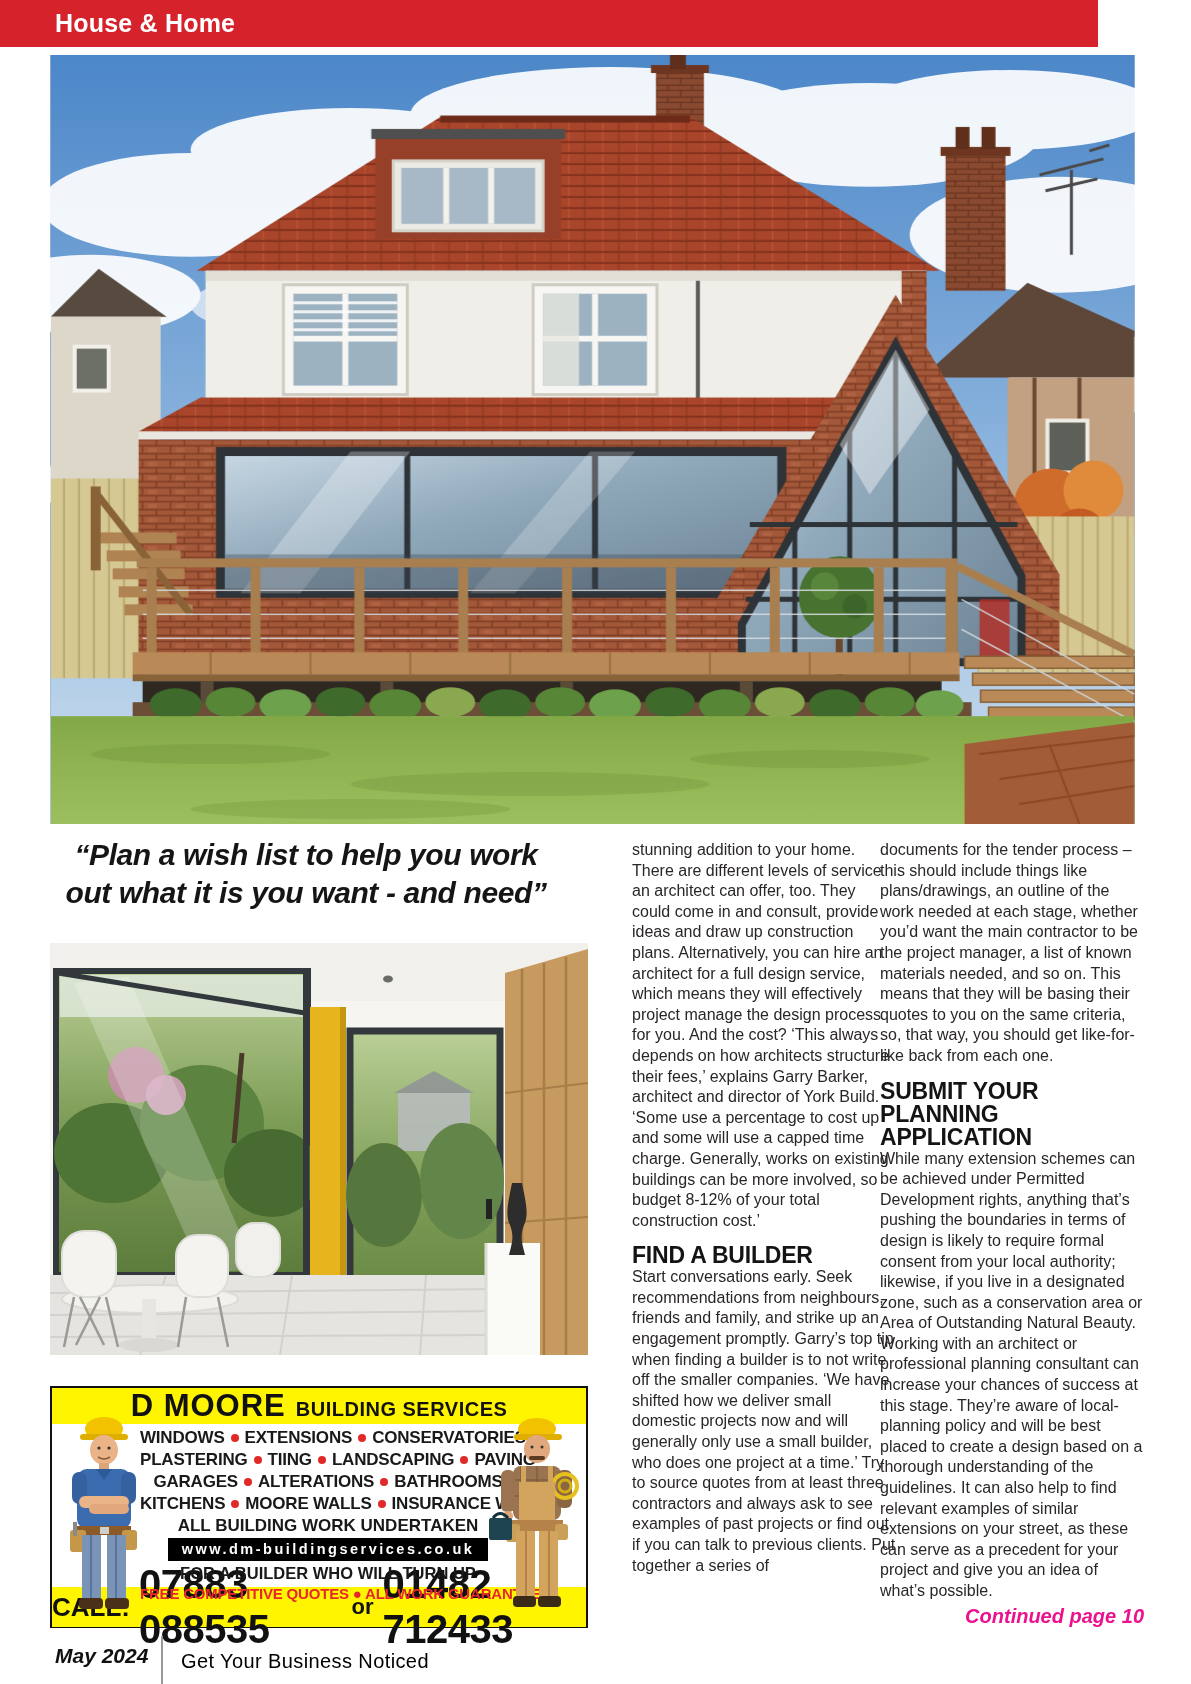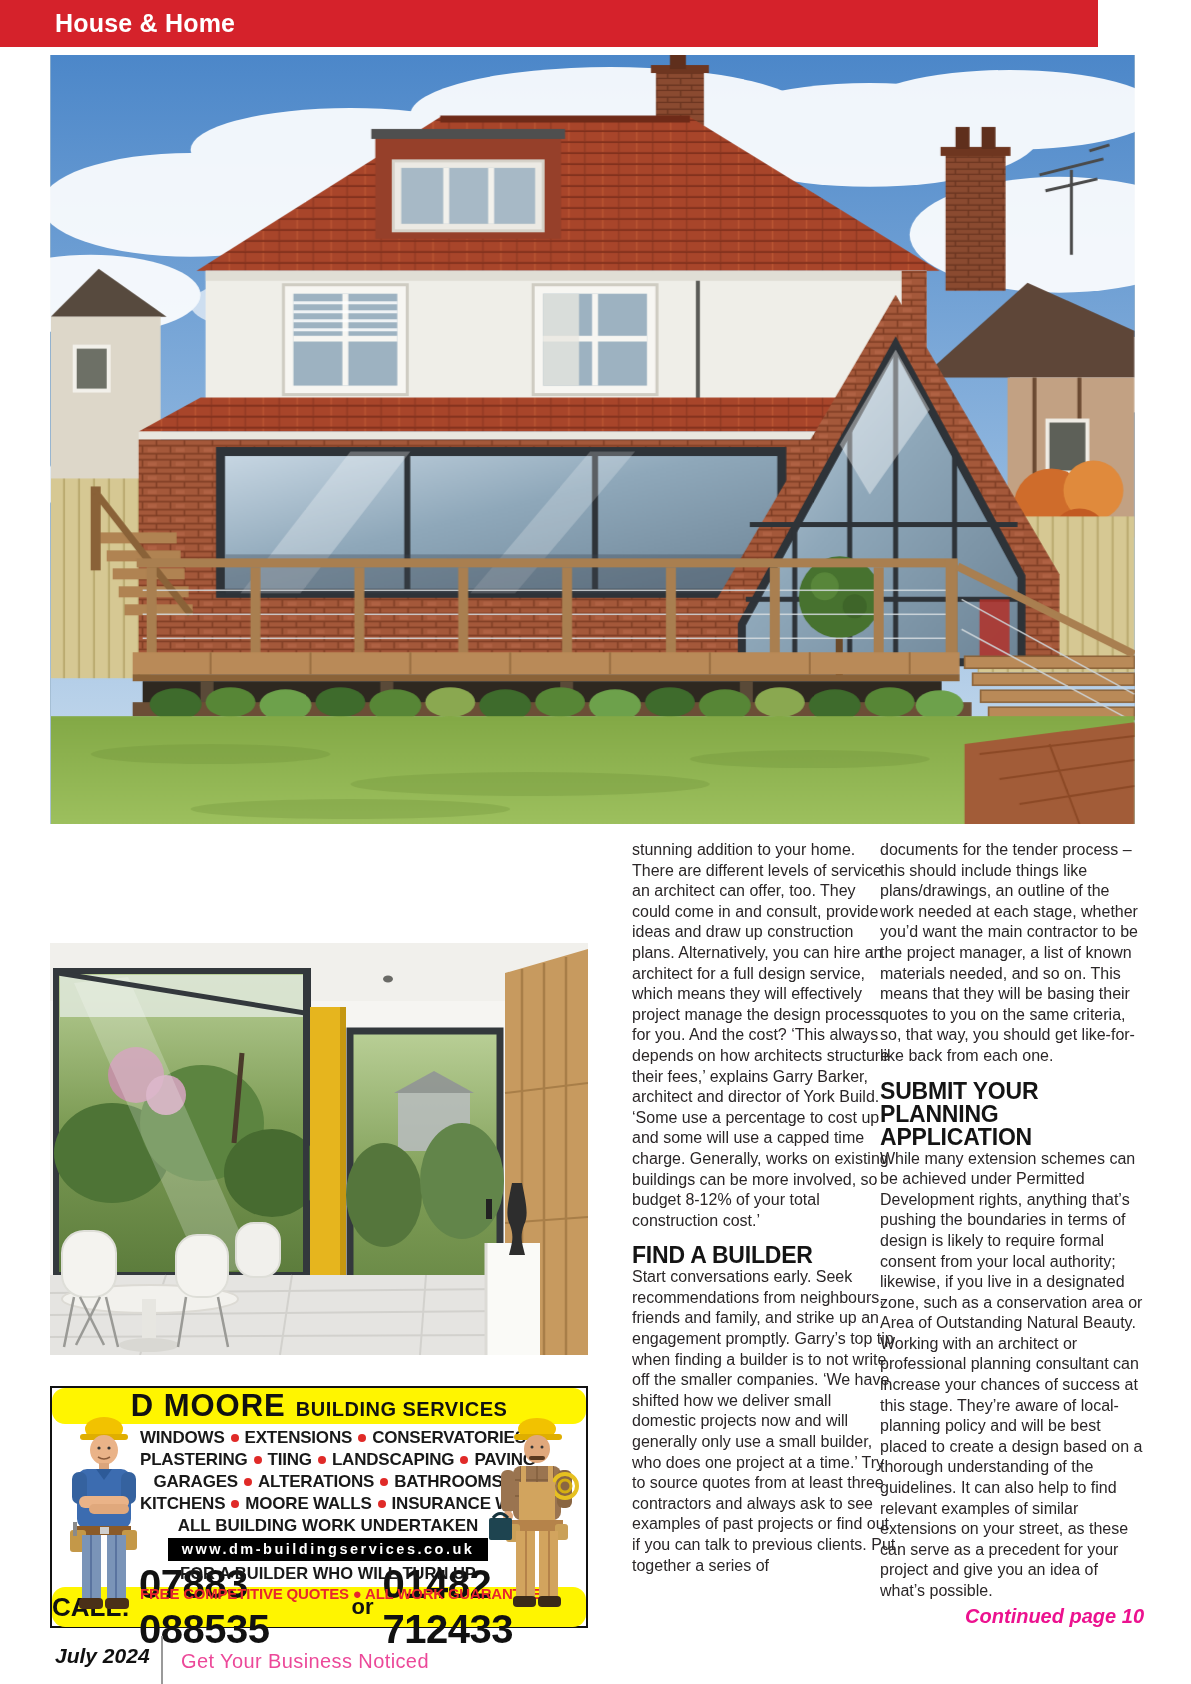--- a/index.html
+++ b/index.html
@@ -26,21 +26,21 @@
   .col-mid{left:632px;}
   .col-right{left:880px;}
   .col p{margin:0 0 0 0;}
   .col .gap{height:13px;}
   .col h3{margin:0;font-size:23px;line-height:23px;font-weight:700;color:#141414;letter-spacing:-.2px;}
   .continued{margin-top:4px;text-align:right;color:#ec128f;font-style:italic;font-weight:700;font-size:20px;}
 
   
   .ad{position:absolute;left:50px;top:1386px;width:538px;height:242px;background:#ffffff;
       border:2px solid #111111;box-sizing:border-box;}
-  .ad-band{background:#fff500;display:flex;justify-content:center;align-items:baseline;border-radius:13px;}
+  .ad-band{background:#fff500;display:flex;justify-content:center;align-items:baseline;}
   .ad-title-band{height:36px;gap:10px;padding-top:1px;box-sizing:border-box;}
   .ad-title-main{font-size:31px;font-weight:800;letter-spacing:1px;color:#111;line-height:34px;}
   .ad-title-sub{font-size:20px;font-weight:800;letter-spacing:.5px;color:#111;}
   .ad-body{position:relative;height:160px;padding:3px 70px 0 88px;text-align:center;}
   .ad-line{font-size:17px;font-weight:700;color:#191919;line-height:22px;letter-spacing:-.2px;white-space:nowrap;}
   .ad-line .dot{display:inline-block;width:8px;height:8px;border-radius:50%;background:#e02a28;margin:0 6px 2px 6px;vertical-align:middle;}
   .ad-tag1{font-size:17px;font-weight:700;line-height:22px;color:#191919;}
   .ad-web{display:inline-block;background:#000;color:#fff;font-size:14.5px;font-weight:700;
           letter-spacing:2.5px;padding:3px 14px 4px;margin:1px 0 2px;}
   .ad-tag2{font-size:16.5px;font-weight:600;line-height:21px;color:#191919;}
@@ -50,21 +50,21 @@
   .ad-phone-label{font-size:26px;font-weight:700;color:#111;}
   .ad-phone-num{font-size:40px;font-weight:800;color:#111;letter-spacing:-.5px;}
   .ad-phone-or{font-size:22px;font-weight:700;color:#111;}
   .worker{position:absolute;}
   .worker-left{left:6px;top:24px;}
   .worker-right{right:2px;top:26px;}
 
   
   .footer-date{position:absolute;left:55px;top:1644px;font-size:21px;font-weight:700;font-style:italic;color:#101010;}
   .footer-divider{position:absolute;left:161px;top:1636px;width:1.5px;height:48px;background:#9a9a9a;}
-  .footer-tagline{position:absolute;left:181px;top:1650px;font-size:20px;color:#ec4899;letter-spacing:.4px;}
+  .footer-tagline{position:absolute;left:181px;top:1650px;font-size:20px;color:#000000;letter-spacing:.4px;}
 </style>
 </head>
 <body>
 
 <div class="page">
 
   <div class="masthead">
     <div class="label">House &amp; Home</div>
   </div>
 
@@ -325,20 +325,22 @@
       <polygon points="915,690 1085,668 1085,770 915,770" fill="#a25c38"></polygon>
       <g stroke="#84421f" stroke-width="2" opacity=".7">
         <line x1="930" y1="700" x2="1085" y2="682"></line>
           <line x1="950" y1="725" x2="1085" y2="706"></line>
         <line x1="970" y1="750" x2="1085" y2="732"></line>
           <line x1="1000" y1="690" x2="1030" y2="770"></line>
       </g>
     </svg>
   </div>
 
+  <div class="pullquote">“Plan a wish list to help you work
+out what it is you want - and need”</div>
 
   <div class="col col-mid">
     <p>stunning addition to your home. There are different levels of service an architect can offer, too. They could come in and consult, provide ideas and draw up construction plans. Alternatively, you can hire an architect for a full design service, which means they will effectively project manage the design process for you. And the cost? ‘This always depends on how architects structure their fees,’ explains Garry Barker, architect and director of York Build. ‘Some use a percentage to cost up and some will use a capped time charge. Generally, works on existing buildings can be more involved, so budget 8-12% of your total construction cost.’</p>
     <div class="gap"></div>
     <h3>FIND A BUILDER</h3>
     <p>Start conversations early. Seek recommendations from neighbours, friends and family, and strike up an engagement promptly. Garry’s top tip when finding a builder is to not write off the smaller companies. ‘We have shifted how we deliver small domestic projects now and will generally only use a small builder, who does one project at a time.’ Try to source quotes from at least three contractors and always ask to see examples of past projects or find out if you can talk to previous clients. Put together a series of</p>
   </div>
 
   <div class="col col-right">
     <p>documents for the tender process – this should include things like plans/drawings, an outline of the work needed at each stage, whether you’d want the main contractor to be the project manager, a list of known materials needed, and so on. This means that they will be basing their quotes to you on the same criteria, so, that way, you should get like-for-like back from each one.</p>
@@ -527,17 +529,17 @@
         <line x1="37" y1="117" x2="37" y2="183" stroke="#b5834a" stroke-width="2"></line>
           <line x1="60" y1="117" x2="60" y2="183" stroke="#b5834a" stroke-width="2"></line>
         <rect x="24" y="182" width="23" height="11" rx="4" fill="#3a2a18"></rect>
           <rect x="49" y="182" width="23" height="11" rx="4" fill="#3a2a18"></rect>
         <rect x="0" y="104" width="23" height="22" rx="2" fill="#1e4450"></rect>
         <path d="M4,104 q7,-9 15,0" stroke="#16333c" stroke-width="3" fill="none"></path>
       </svg>
     </div>
   </div>
 
-  <div class="footer-date">July 2024</div>
+  <div class="footer-date">May 2024</div>
   <div class="footer-divider"></div>
   <div class="footer-tagline">Get Your Business Noticed</div>
 
 </div>
 
 </body></html>

